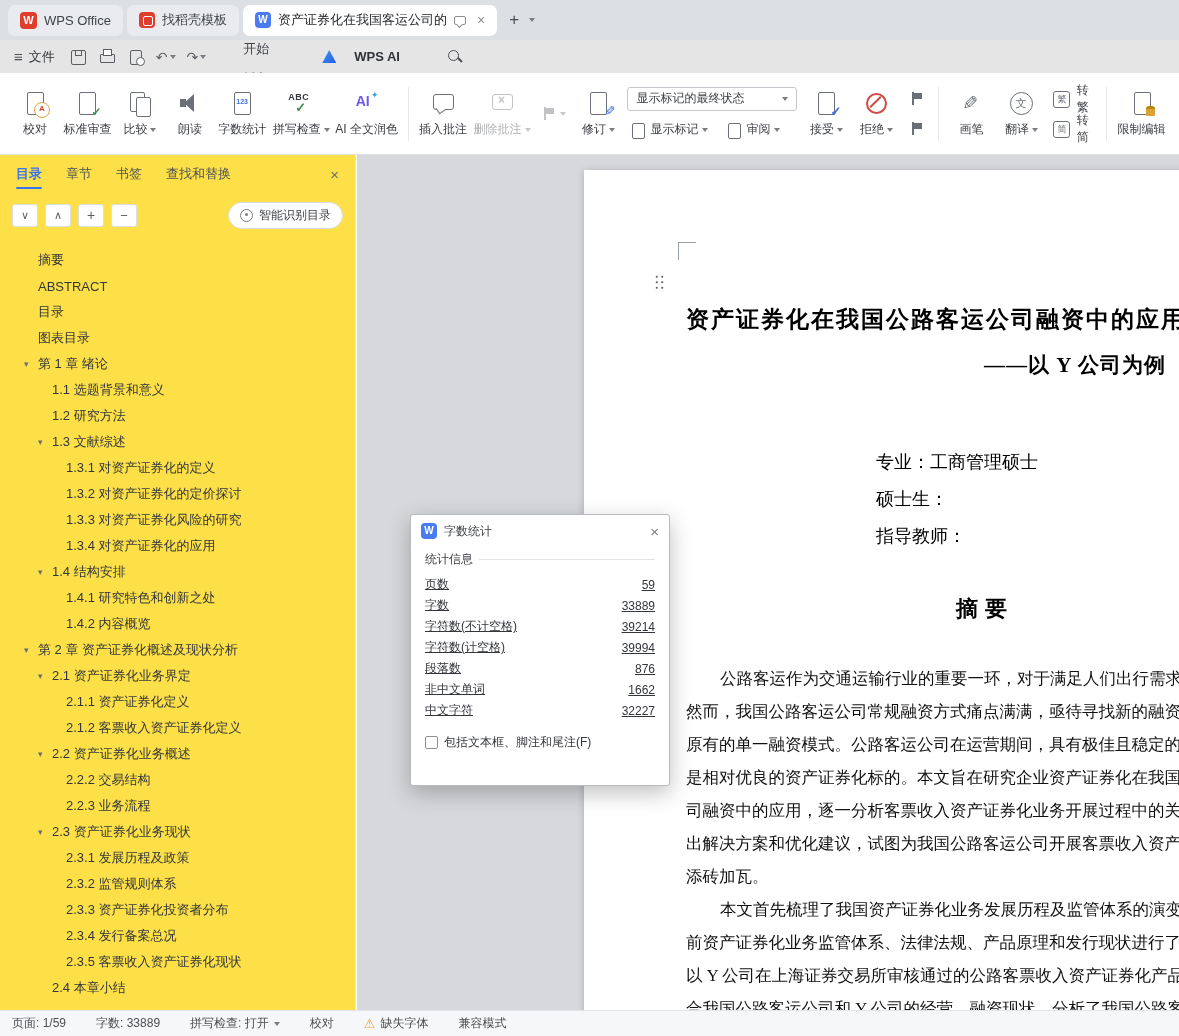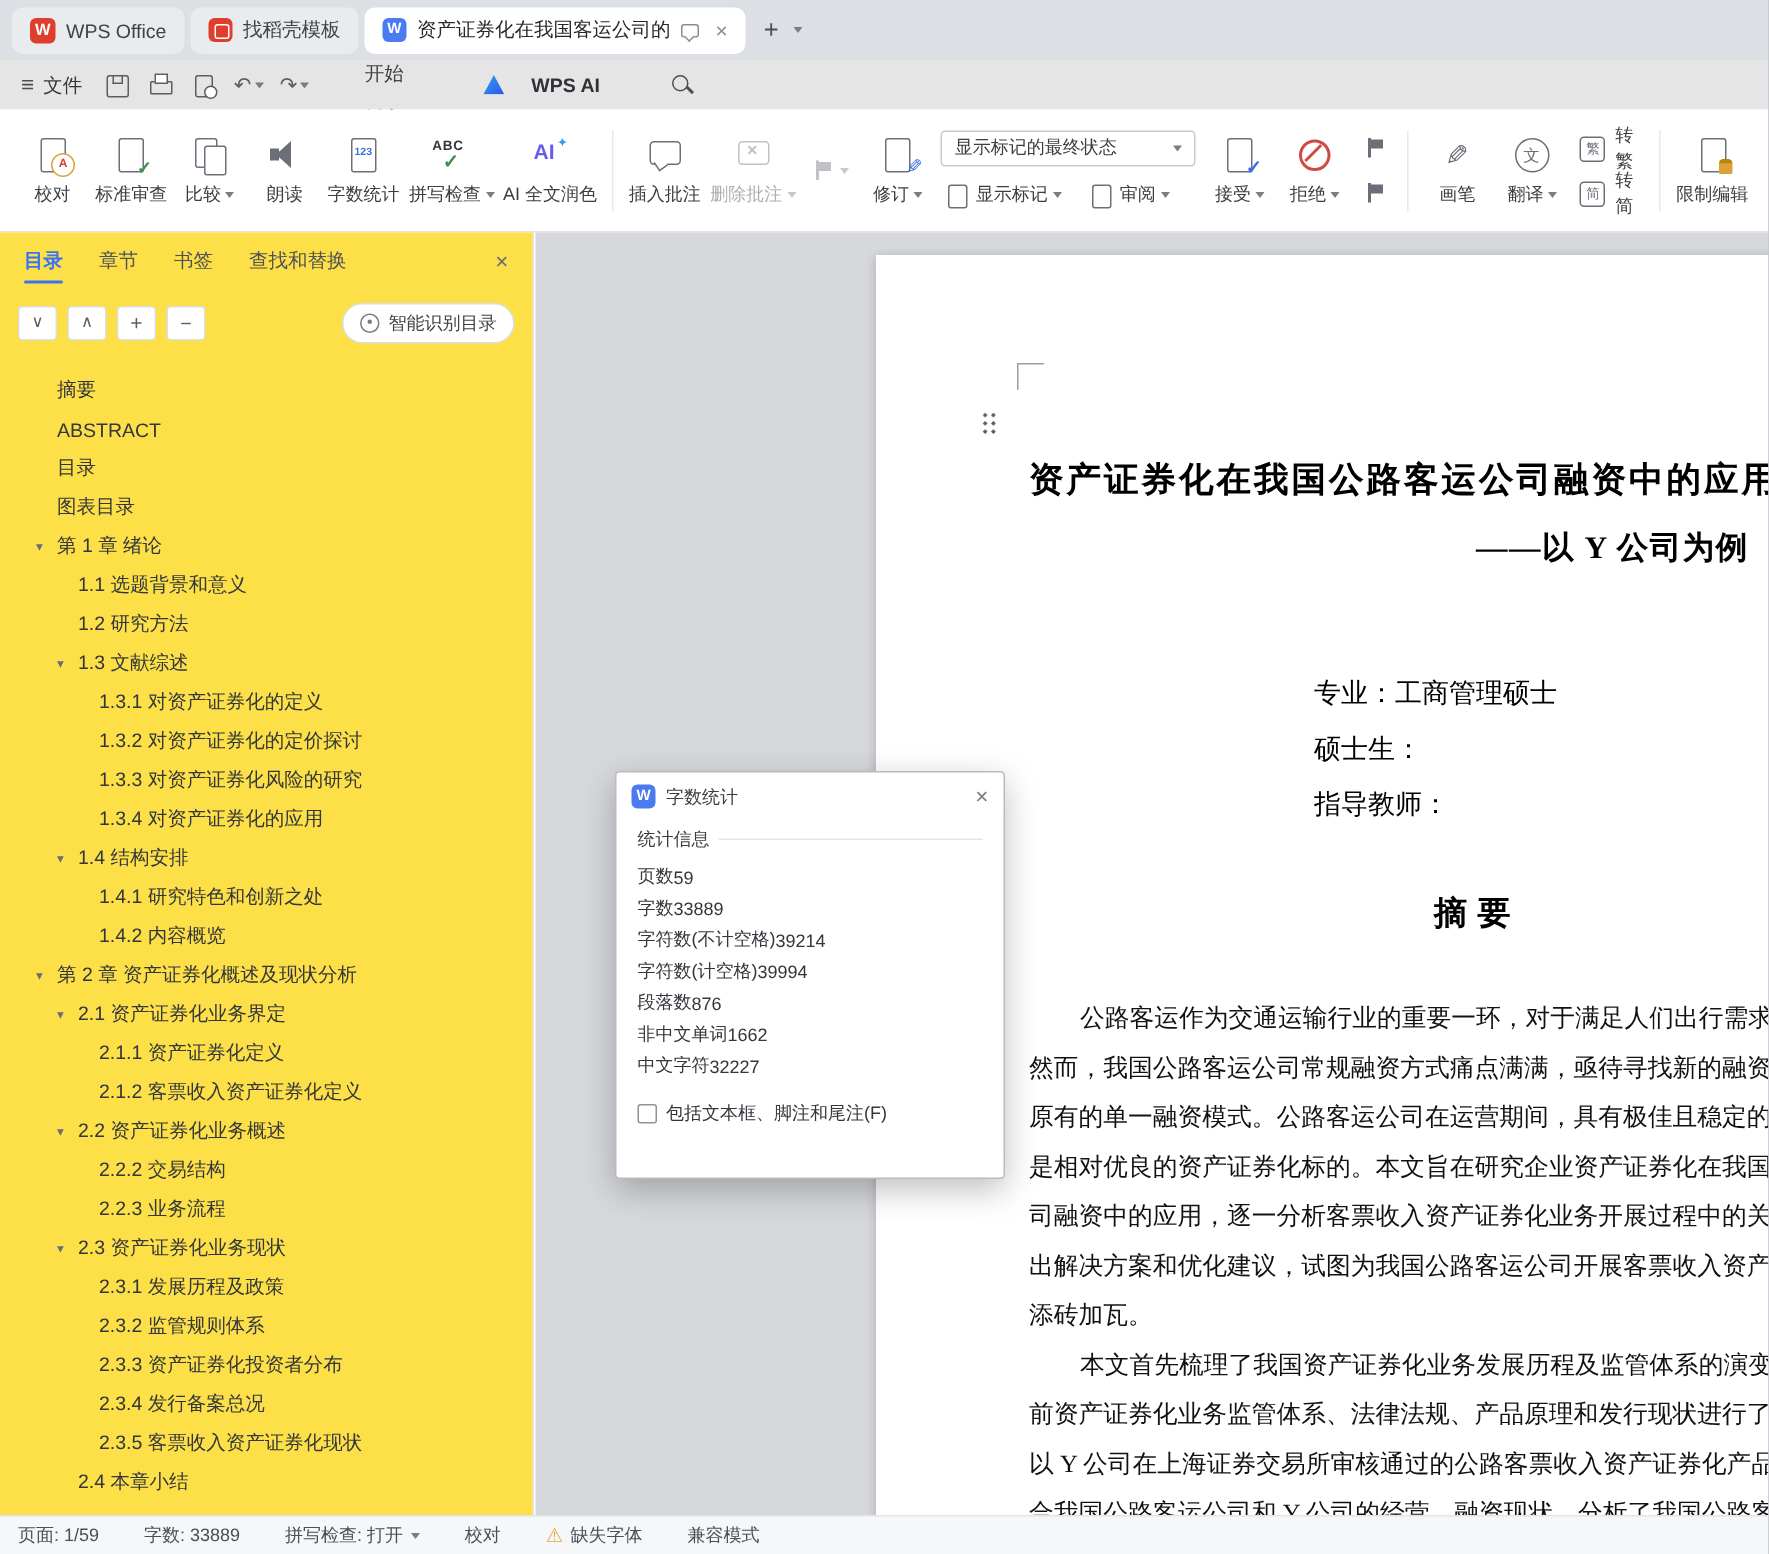--- a/index.html
+++ b/index.html
@@ -126,21 +126,21 @@
   .body-line.indent { padding-left:34px; }
 
   
   .dialog { position:absolute; left:410px; top:514px; width:260px; height:272px; background:#fff; border:1px solid #b8bbc0; border-radius:3px; box-shadow:0 7px 22px rgba(0,0,0,.25); z-index:20; }
   .dlg-title { height:32px; display:flex; align-items:center; gap:7px; padding:0 10px; }
   .dlg-title .t { font-size:12px; color:#3a3d42; }
   .dlg-x { margin-left:auto; color:#7a7d82; font-size:15px; }
   .dlg-body { padding:2px 14px 0; }
   .grp { display:flex; align-items:center; gap:6px; color:#3a3d42; margin:2px 0 6px; font-size:12px; }
   .grp::after { content:""; flex:1; height:1px; background:#e2e4e7; }
-  .stat-row { display:flex; align-items:center; height:21px; font-size:12px; color:#33363b; }
+  .stat-row { display:flex; justify-content:space-between; align-items:center; height:21px; font-size:12px; color:#33363b;text-decoration:underline; }
   .chk-row { display:flex; align-items:center; gap:6px; margin-top:13px; font-size:12px; color:#33363b; }
   .chk { width:13px; height:13px; border:1px solid #8f9296; border-radius:2px; background:#fff; flex:none; }
   .dlg-footer { position:absolute; left:0; right:0; bottom:0; height:42px; display:flex; align-items:center; padding:0 13px; border-top:1px solid #ebedef; }
   .tips-link { display:flex; align-items:center; gap:5px; color:#3b74f1; font-size:12px; }
   .tips-ico { width:14px; height:14px; border:1.3px solid #3b74f1; border-radius:50%; position:relative; }
   .tips-ico::after { content:""; position:absolute; left:5px; top:3.5px; border-top:3px solid transparent; border-bottom:3px solid transparent; border-left:4.5px solid #3b74f1; }
   .close-btn { margin-left:auto; width:76px; height:26px; border:1px solid #8a8d92; border-radius:2px; background:#f4f5f6; font-size:12px; color:#33363b; }
 
   
   .statusbar { position:absolute; left:0; right:0; bottom:0; height:26px; background:#f6f7f8; border-top:1px solid #e2e4e7; display:flex; align-items:center; gap:30px; padding:0 12px; font-size:12px; color:#4b4e54; }

